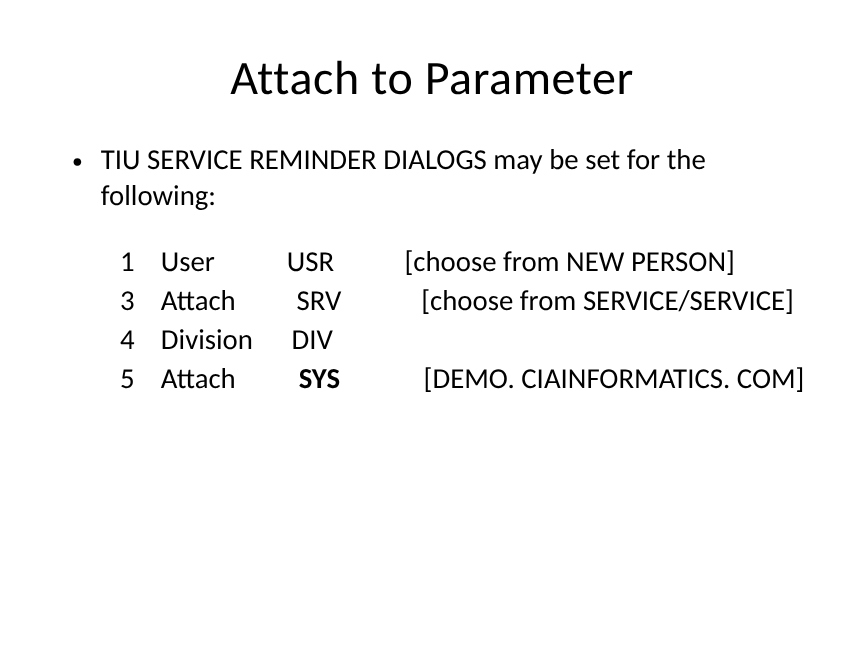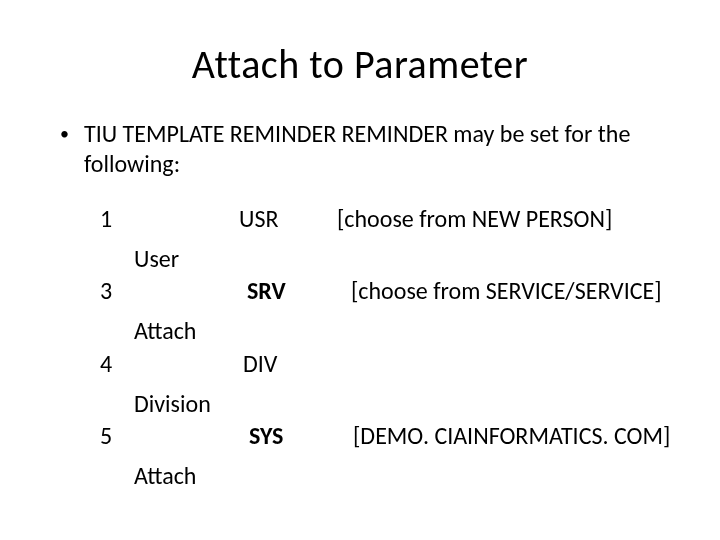--- a/index.html
+++ b/index.html
@@ -43,38 +43,38 @@
   .list {
     margin-top: 24px;
     margin-left: 60px;
     font-size: 24px;
     line-height: 1.35;
   }
   .row {
     display: flex;
   }
   .col-num  { width: 34px; }
-  .col-name { width: 105px; margin-top: 40px; }
+  .col-name { width: 105px; }
   .col-code { width: 60px; }
-  .col-code.nudge1 { padding-left: 8px; font-weight: bold; }
+  .col-code.nudge1 { padding-left: 8px; }
   .col-code.nudge2 { padding-left: 4px; }
   .col-code.nudge3 { padding-left: 10px; font-weight: bold; }
   .col-desc { flex: 1; margin-left: 38px; }
   .col-desc.nudge { padding-left: 6px; }
 </style>
 </head>
 <body>
 
 <div class="slide">
 
   <h1 class="title">Attach to Parameter</h1>
 
   <div class="bullet-row">
     <div class="bullet-dot">•</div>
-    <div class="bullet-text">TIU TEMPLATE REMINDER REMINDER may be set for the following:</div>
+    <div class="bullet-text">TIU SERVICE REMINDER DIALOGS may be set for the following:</div>
   </div>
 
   <div class="list">
     <div class="row">
       <div class="col-num">1</div>
       <div class="col-name">User</div>
       <div class="col-code">USR</div>
       <div class="col-desc">[choose from NEW PERSON]</div>
     </div>
     <div class="row">

